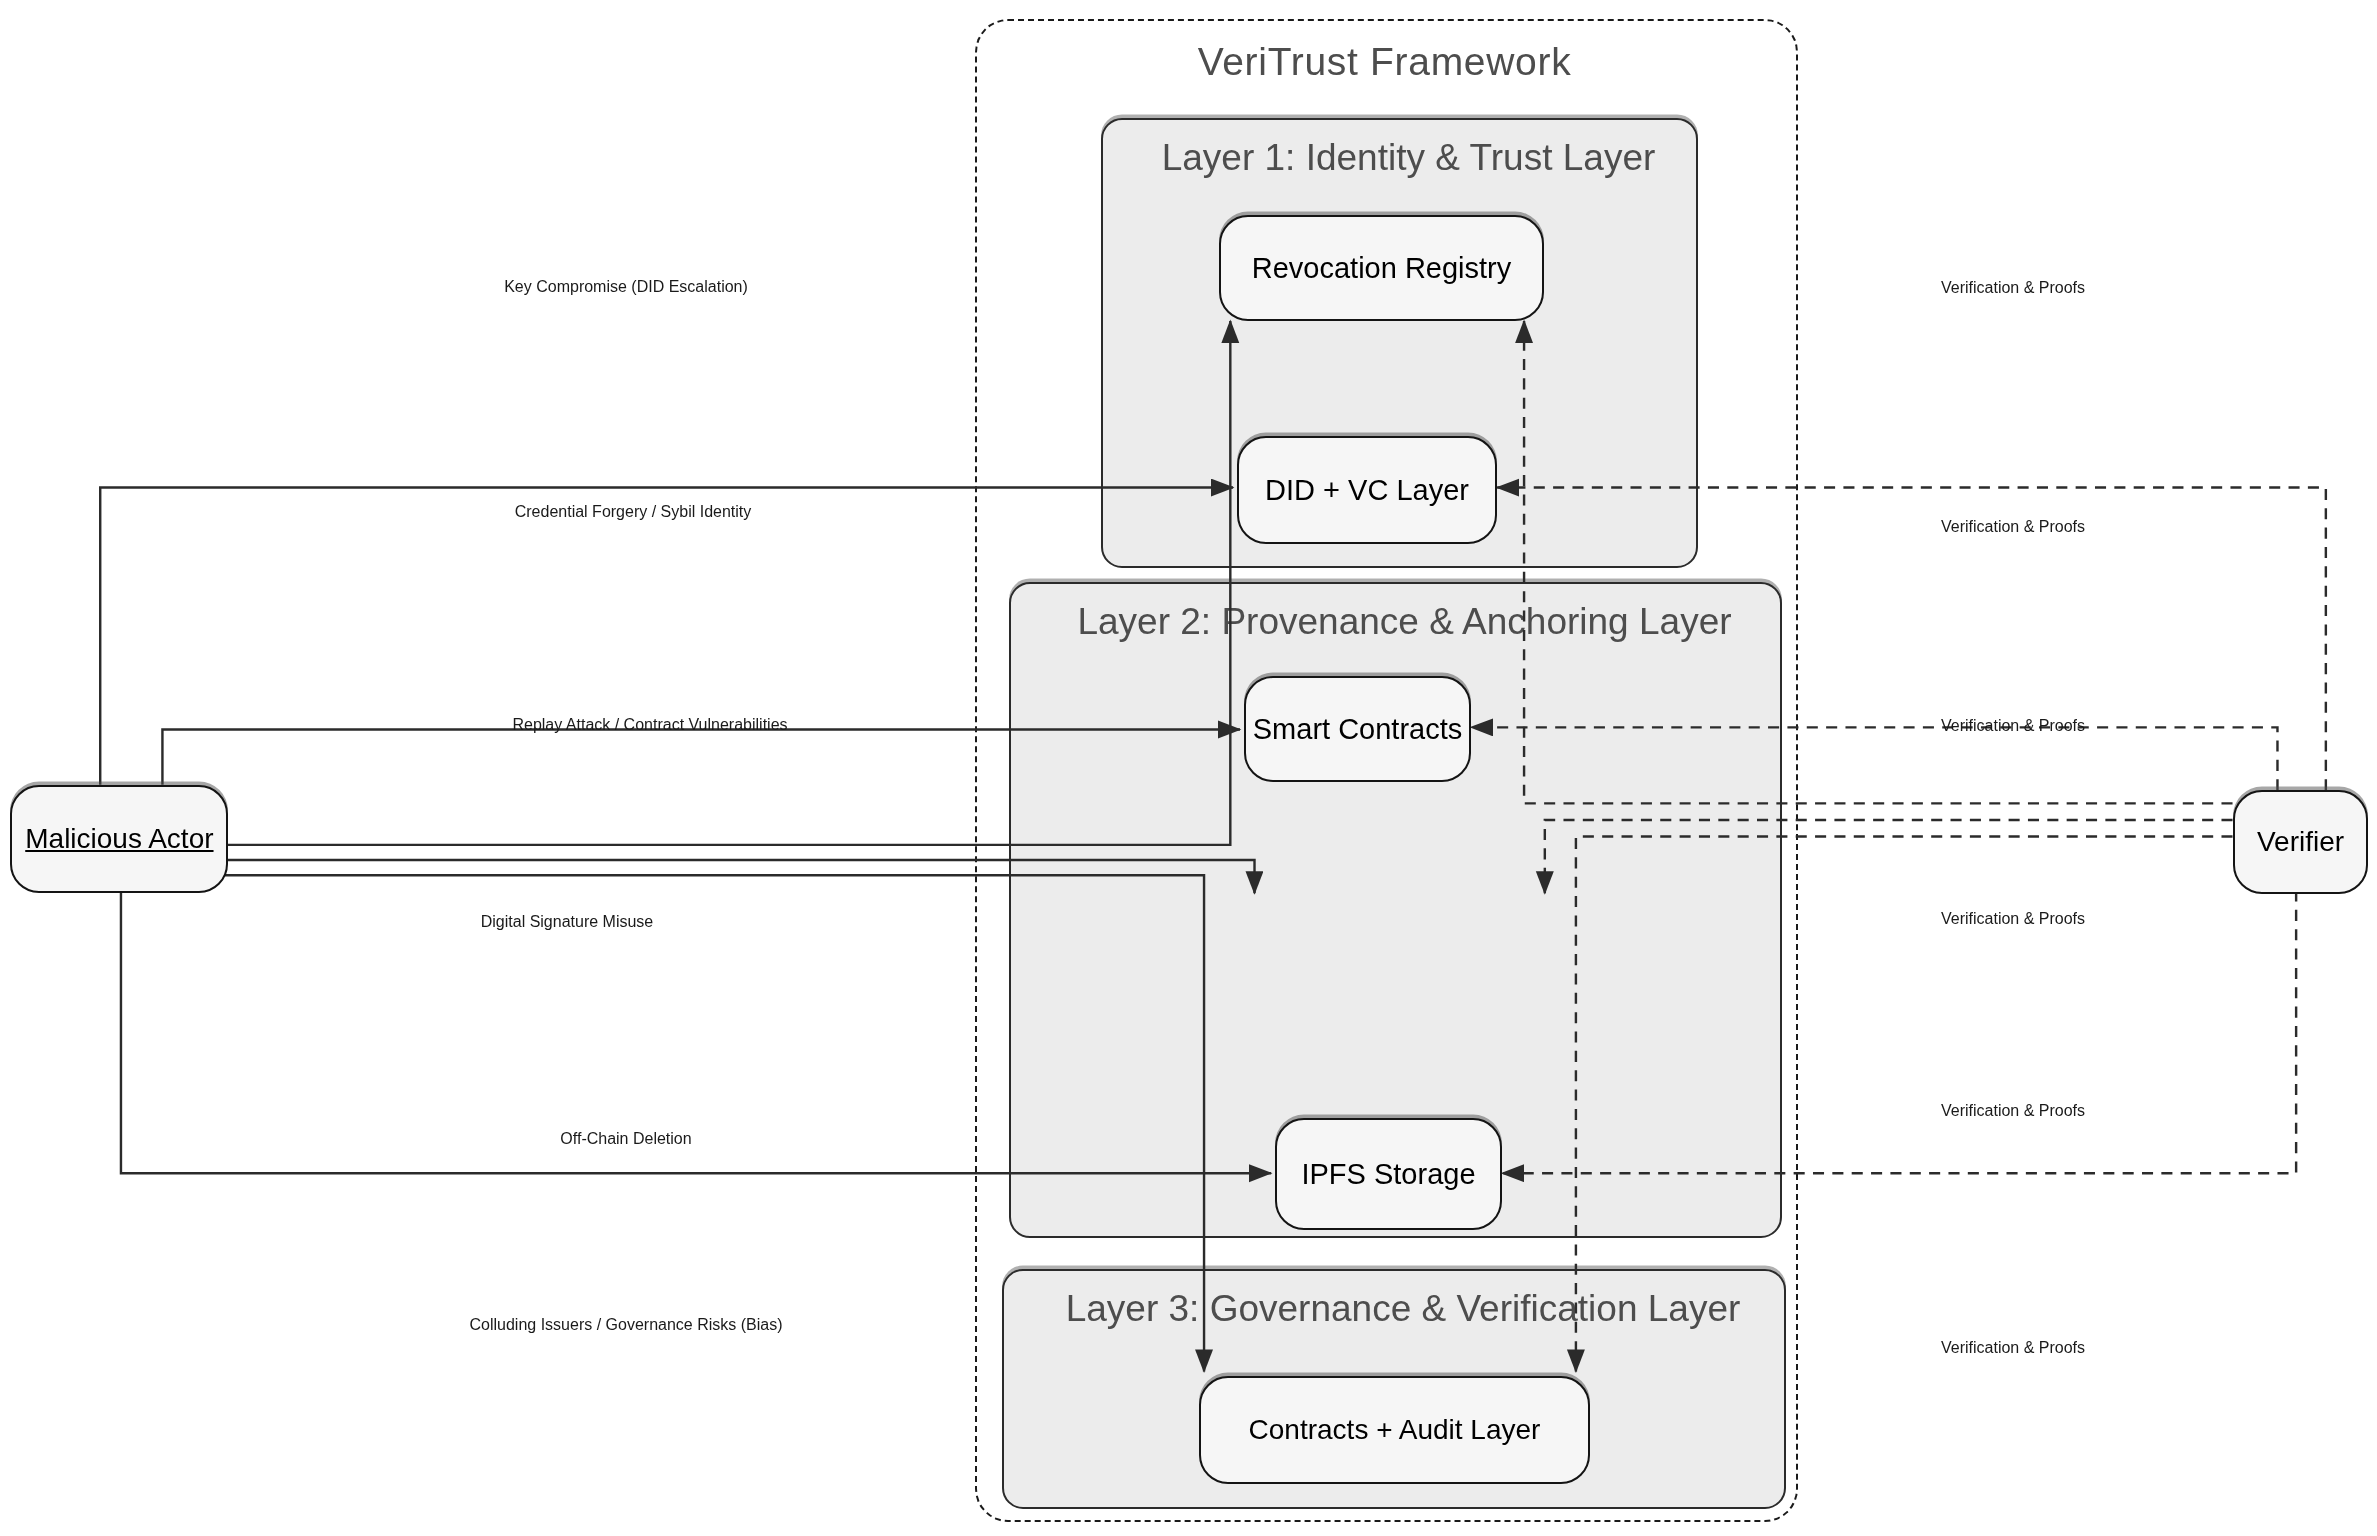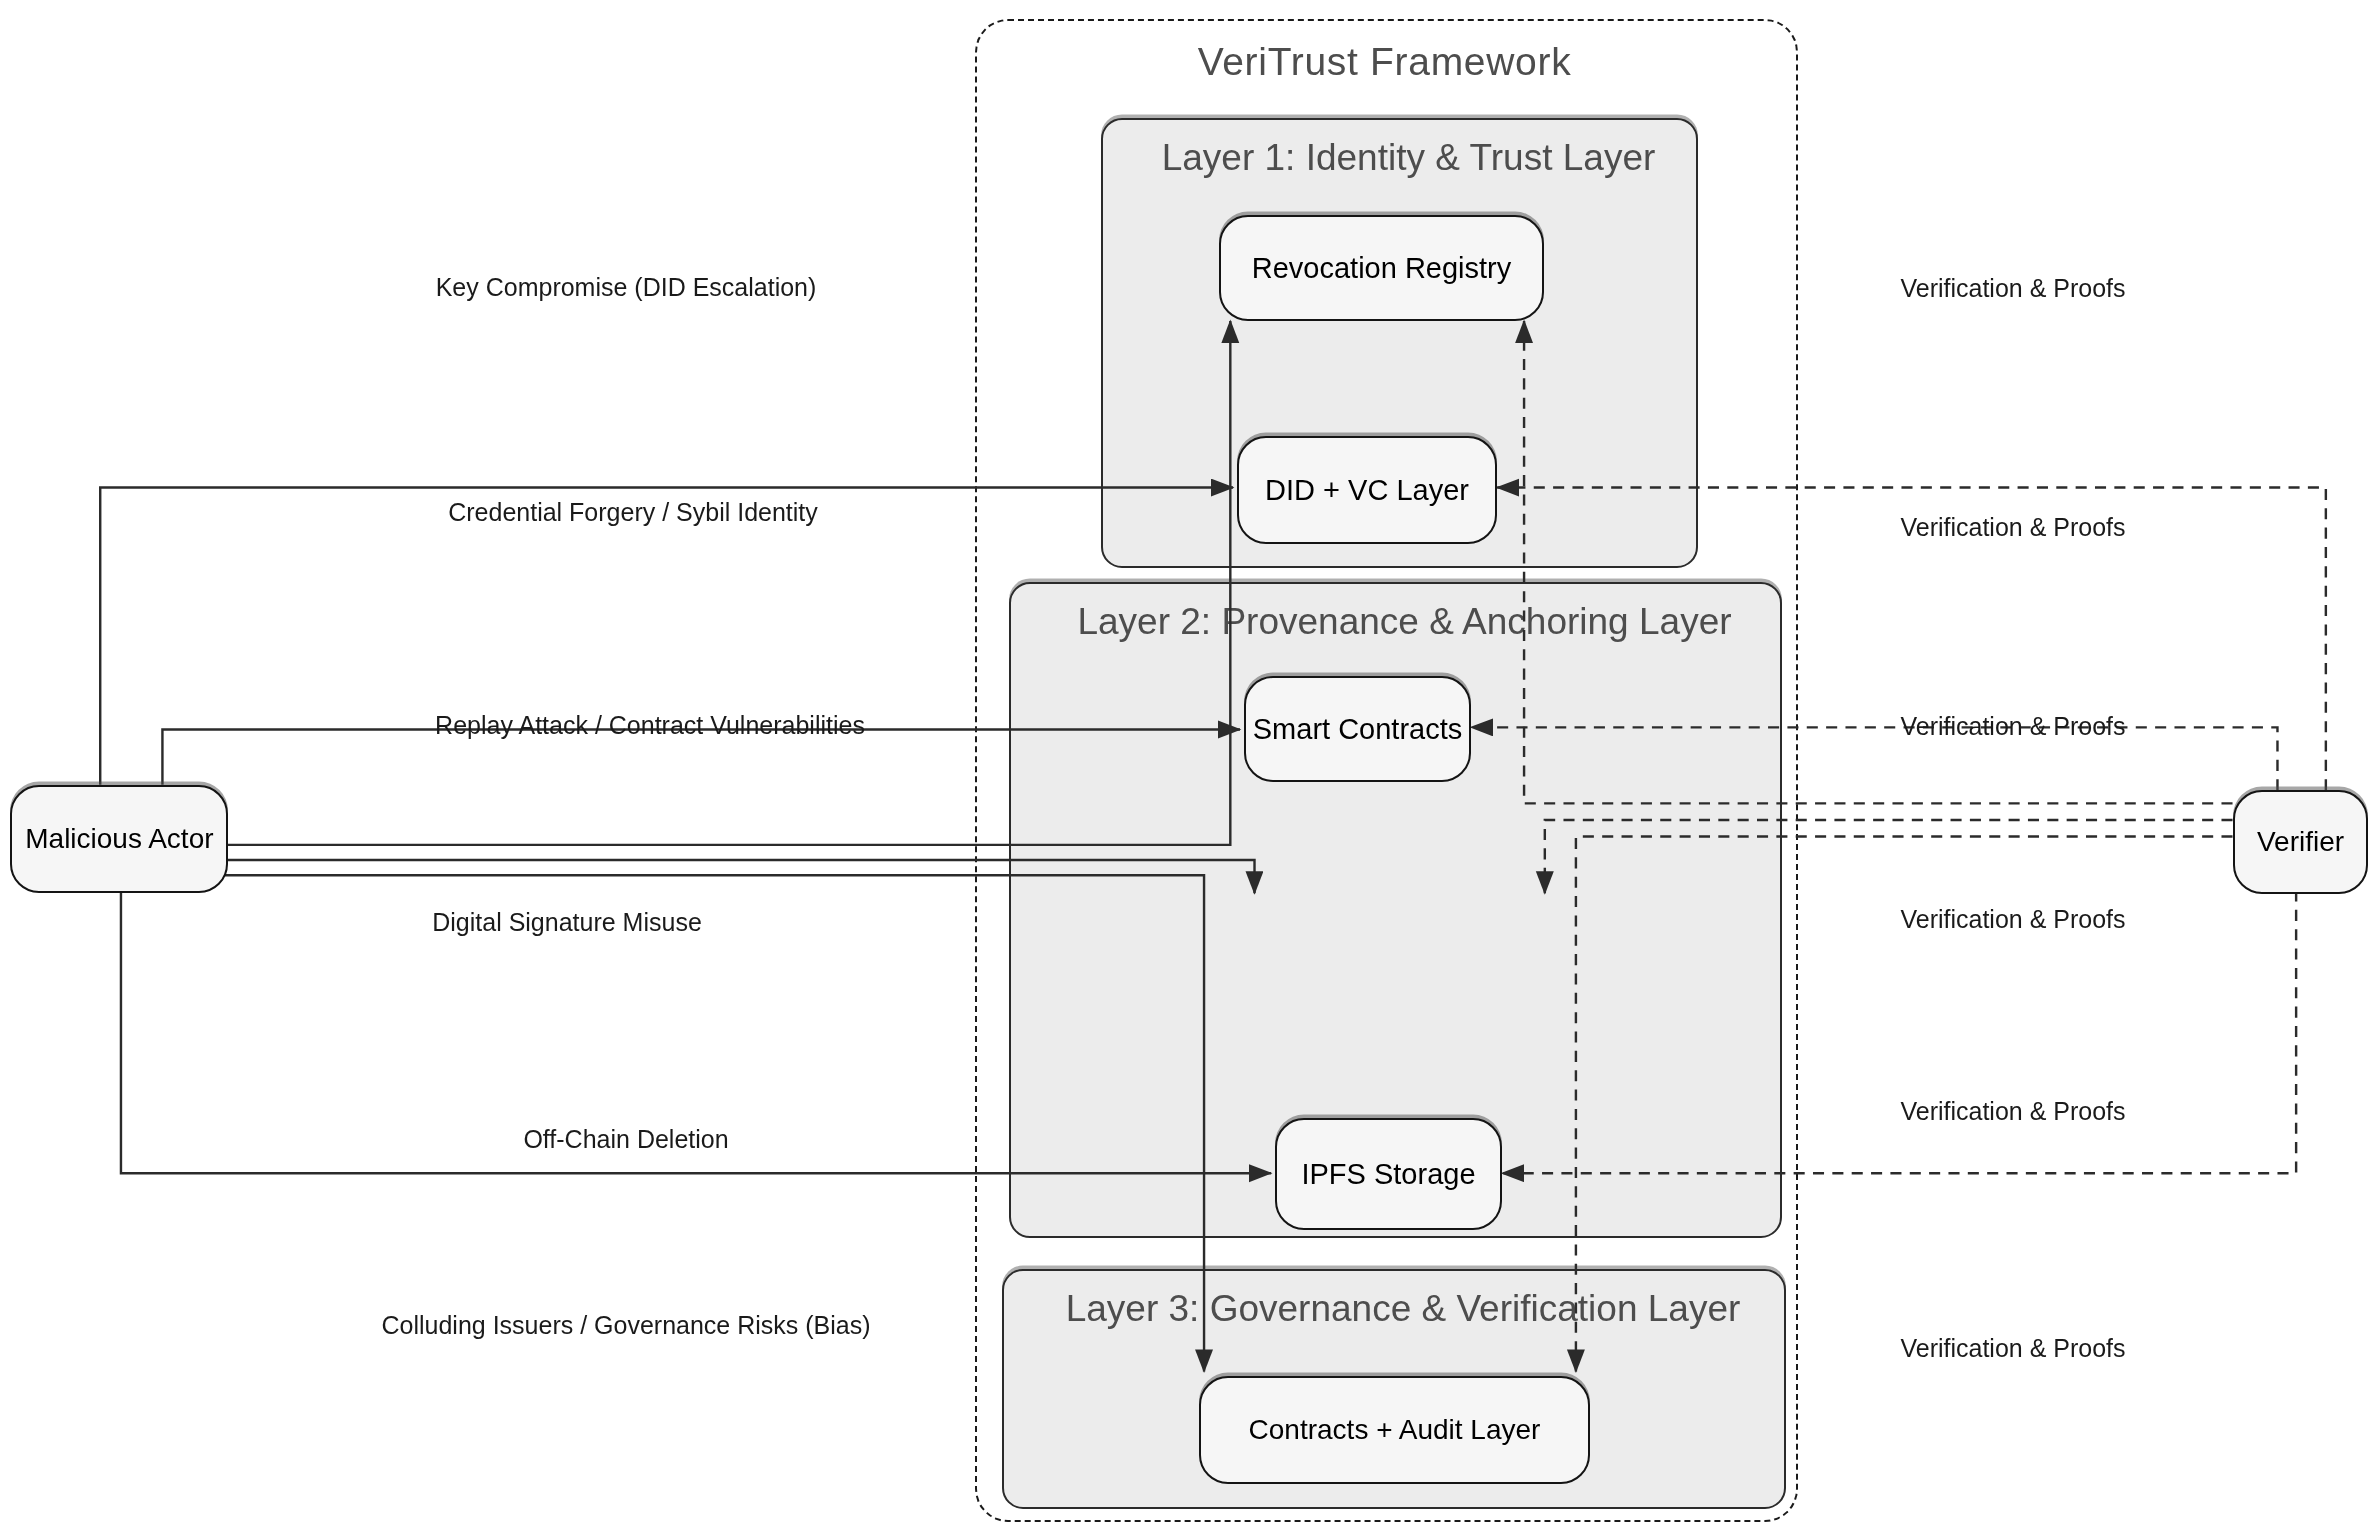--- a/index.html
+++ b/index.html
@@ -23,21 +23,21 @@
   }
   .edges{position:absolute;left:0;top:0;}
   .node{
     position:absolute;display:flex;align-items:center;justify-content:center;text-align:center;
     background:#f6f6f6;border:2.1px solid #141414;border-radius:29px;
     font-size:29px;color:#000;box-shadow:0 -3.5px 0 rgba(80,80,80,.5);
   }
   .node.small{font-size:28px;}
   .side-label{
     position:absolute;transform:translate(-50%,-50%);white-space:nowrap;
-    font-size:25px;color:#1a1a1a;
+    font-size:16px;color:#1a1a1a;
   }
 </style>
 </head>
 <body>
 
 <div class="canvas">
 
   <div class="outer-box" style="left:975px;top:19.4px;width:819px;height:1499px;"></div>
   <div class="main-title" style="left:975px;top:40px;width:819px;">VeriTrust Framework</div>
 
@@ -86,21 +86,21 @@
   <div class="node" style="left:1244px;top:676px;width:223px;height:102px;">
     <span>Smart Contracts</span>
   </div>
   <div class="node" style="left:1275px;top:1118px;width:223px;height:108px;">
     <span>IPFS Storage</span>
   </div>
   <div class="node small" style="left:1199px;top:1376px;width:387px;height:104px;">
     <span>Contracts + Audit Layer</span>
   </div>
 
-  <div class="node small" style="left:10.4px;top:785px;width:214px;height:104px;">
+  <div class="node small" style="left:10.4px;top:785px;width:214px;height:104px;text-decoration:underline;">
     <span>Malicious Actor</span>
   </div>
   <div class="node small" style="left:2233px;top:790px;width:131px;height:100px;">
     <span>Verifier</span>
   </div>
 
   <div class="side-label" style="left:626px;top:287px;">Key Compromise (DID Escalation)</div>
   <div class="side-label" style="left:633px;top:512px;">Credential Forgery / Sybil Identity</div>
   <div class="side-label" style="left:626px;top:725px;margin-left:24px;">Replay Attack / Contract Vulnerabilities</div>
   <div class="side-label" style="left:567px;top:922px;">Digital Signature Misuse</div>

